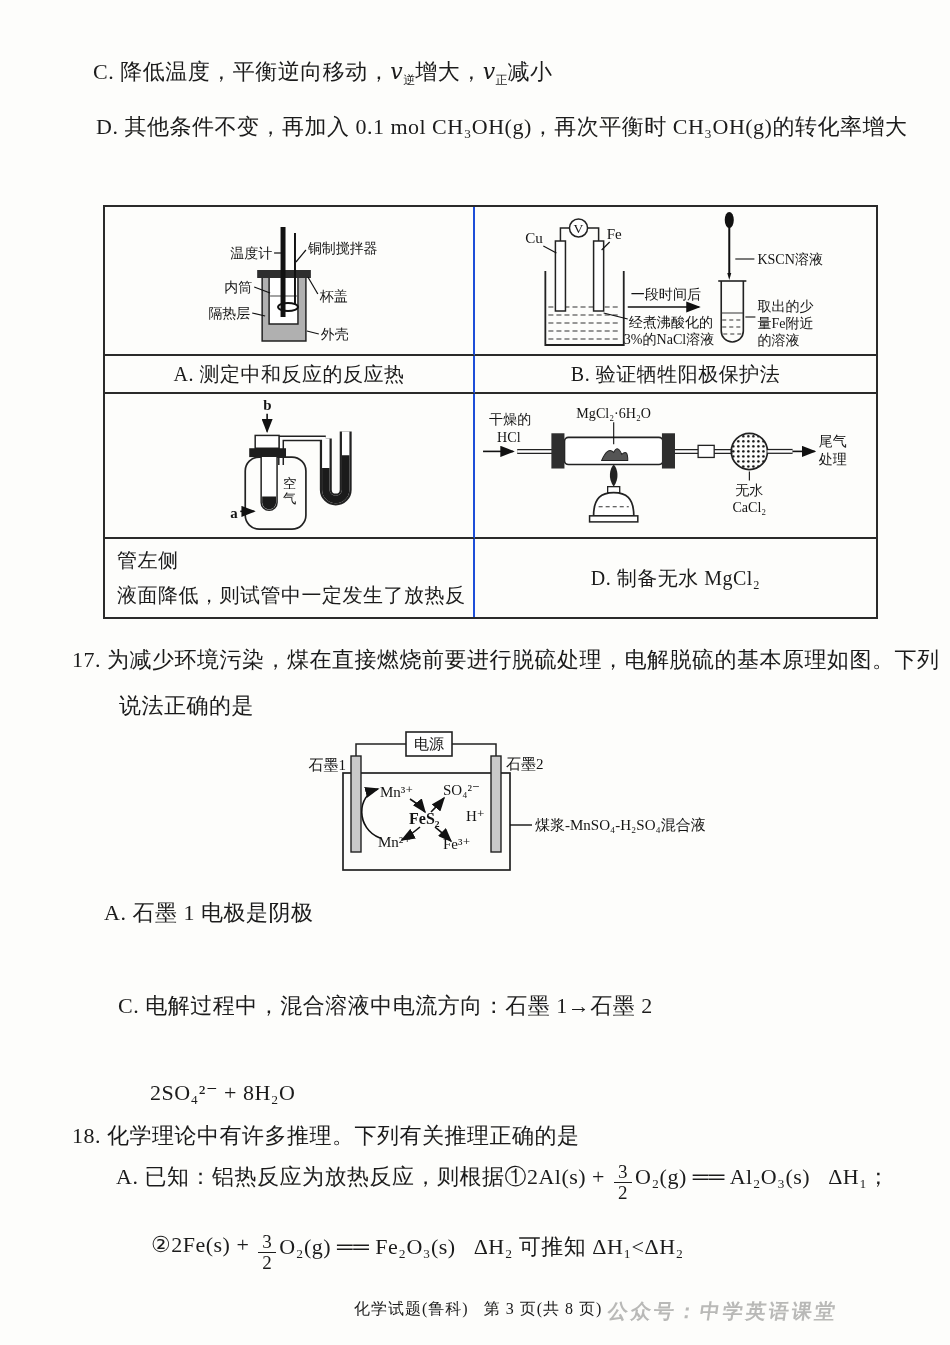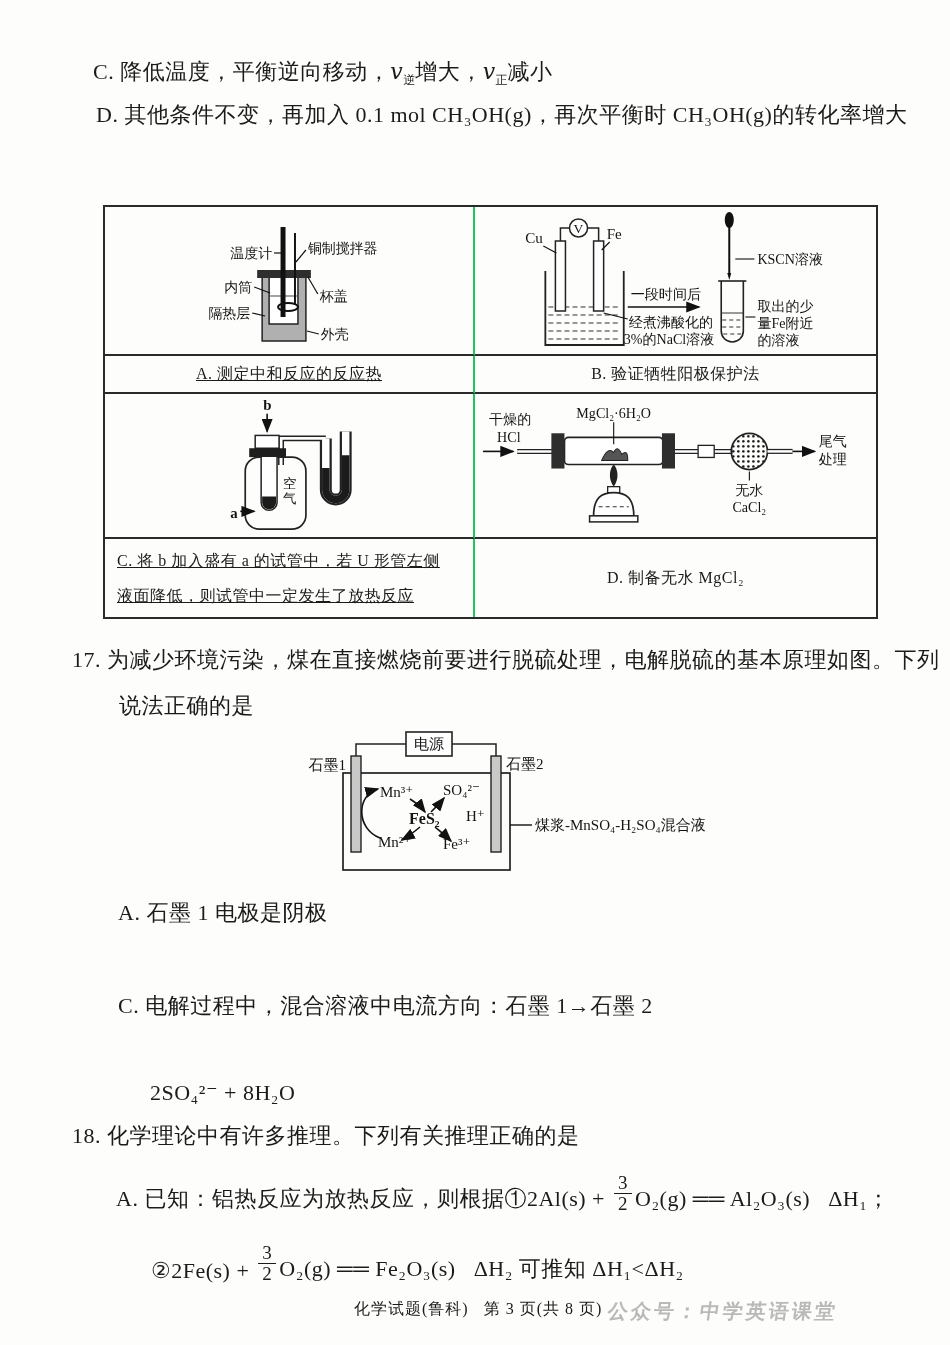--- a/index.html
+++ b/index.html
@@ -1,46 +1,46 @@
 <!DOCTYPE html>
 <html><head>
 <meta charset="utf-8">
 <style>
   html,body{margin:0;padding:0;background:#d9d9d6;}
   .page{position:relative;width:950px;height:1345px;margin:0 auto;background:#fdfdfb;
         font-family:"Liberation Serif","DejaVu Serif",serif;color:#1b1b1b;overflow:hidden;padding-left:39px;}
   .line{position:absolute;white-space:pre;font-size:22px;letter-spacing:.5px;}
   .vi{font-style:italic;font-family:"DejaVu Serif",serif;}
   .subcn{font-size:12px;vertical-align:-5px;letter-spacing:0;}
-  .eqline{position:absolute;display:flex;align-items:flex-end;white-space:pre;font-size:22px;letter-spacing:.5px;height:52px;}
+  .eqline{position:absolute;display:flex;align-items:flex-start;white-space:pre;font-size:22px;letter-spacing:.5px;height:52px;}
   .frac{display:inline-flex;flex-direction:column;align-items:center;line-height:1.05;font-size:19px;margin:0 3px;}
   .frac .num{padding:0 4px;border-bottom:1.6px solid #1b1b1b;}
   .frac .den{padding:0 4px;}
   
   .t{position:absolute;left:103px;top:205px;width:771px;height:410px;border:2px solid #2a2a2a;
      display:grid;grid-template-columns:370px 1fr;grid-template-rows:149px 38px 145px 78px;}
   .cell{position:relative;overflow:hidden;}
-  .c1{border-right:2px solid #22c55e;text-decoration:underline;}
+  .c1{border-right:2px solid #1d4ed8;}
   .bb{border-bottom:2px solid #2a2a2a;}
-  .capcell{display:flex;align-items:center;justify-content:center;font-size:16px;letter-spacing:.5px;}
+  .capcell{display:flex;align-items:center;justify-content:center;font-size:20px;letter-spacing:.5px;}
   .capc{flex-direction:column;align-items:flex-start;justify-content:center;padding-left:12px;line-height:35px;}
   svg{display:block;}
   svg text{font-family:"Liberation Serif","DejaVu Serif",serif;fill:#141414;}
   .l14{font-size:14px;} .l15{font-size:15px;} .l13{font-size:13.5px;} .l16{font-size:16px;}
   .footer{position:absolute;white-space:pre;font-size:16px;letter-spacing:1px;}
   .wm{position:absolute;white-space:pre;font-size:20px;font-weight:bold;color:#b9b9b7;
       transform:skewX(-8deg);letter-spacing:3px;}
 </style>
 </head>
 <body>
 
 <div class="page">
 
   <div class="line" style="left:93px;top:57px"><span>C. 降低温度，平衡逆向移动，</span><span class="vi">v</span><span class="subcn">逆</span><span>增大，</span><span class="vi">v</span><span class="subcn">正</span><span>减小</span></div>
-  <div class="line" style="left:96px;top:100px">D. 其他条件不变，再加入 0.1 mol CH₃OH(g)，再次平衡时 CH₃OH(g)的转化率增大</div>
+  <div class="line" style="left:96px;top:112px">D. 其他条件不变，再加入 0.1 mol CH₃OH(g)，再次平衡时 CH₃OH(g)的转化率增大</div>
 
 
   <div class="t">
 
     <div class="cell c1 bb">
       <svg width="100%" height="100%" viewBox="0 0 370 147" preserveAspectRatio="none">
         <rect x="158" y="70" width="44" height="64" fill="#b0b0b0" stroke="#222" stroke-width="1.5"></rect>
         <rect x="165" y="70" width="29" height="47" fill="#fff" stroke="#222" stroke-width="1.5"></rect>
         <line x1="166" y1="89" x2="193" y2="89" stroke="#444" stroke-width="1"></line>
         <rect x="153" y="63" width="54" height="8" fill="#2e2e2e"></rect>
@@ -227,21 +227,21 @@
     <text class="l15" x="90" y="70">Mn³⁺</text>
     <text class="l15" x="153" y="68">SO₄²⁻</text>
     <text class="l16" x="119" y="97" style="font-weight:bold">FeS₂</text>
     <text class="l15" x="176" y="94">H⁺</text>
     <text class="l15" x="88" y="120">Mn²⁺</text>
     <text class="l15" x="153" y="122">Fe³⁺</text>
     <line x1="220" y1="98" x2="242" y2="98" stroke="#111" stroke-width="1.4"></line>
     <text class="l15" x="245" y="103">煤浆-MnSO₄-H₂SO₄混合液</text>
   </svg>
 
-  <div class="line" style="left:118px;top:898px">A. 石墨 1 电极是阴极</div>
+  <div class="line" style="left:104px;top:898px">A. 石墨 1 电极是阴极</div>
   <div class="line" style="left:118px;top:991px">C. 电解过程中，混合溶液中电流方向：石墨 1→石墨 2</div>
   <div class="line" style="left:150px;top:1080px">2SO₄²⁻ + 8H₂O</div>
 
   <div class="line" style="left:72px;top:1121px">18. 化学理论中有许多推理。下列有关推理正确的是</div>
 
   <div class="eqline" style="left:116px;top:1162px">
     <span>A. 已知：铝热反应为放热反应，则根据①2Al(s) + </span><span class="frac"><span class="num">3</span><span class="den">2</span></span><span>O₂(g) ══ Al₂O₃(s)   ΔH₁；</span>
   </div>
   <div class="eqline" style="left:151px;top:1232px">
     <span>②2Fe(s) + </span><span class="frac"><span class="num">3</span><span class="den">2</span></span><span>O₂(g) ══ Fe₂O₃(s)   ΔH₂ 可推知 ΔH₁&lt;ΔH₂</span>

